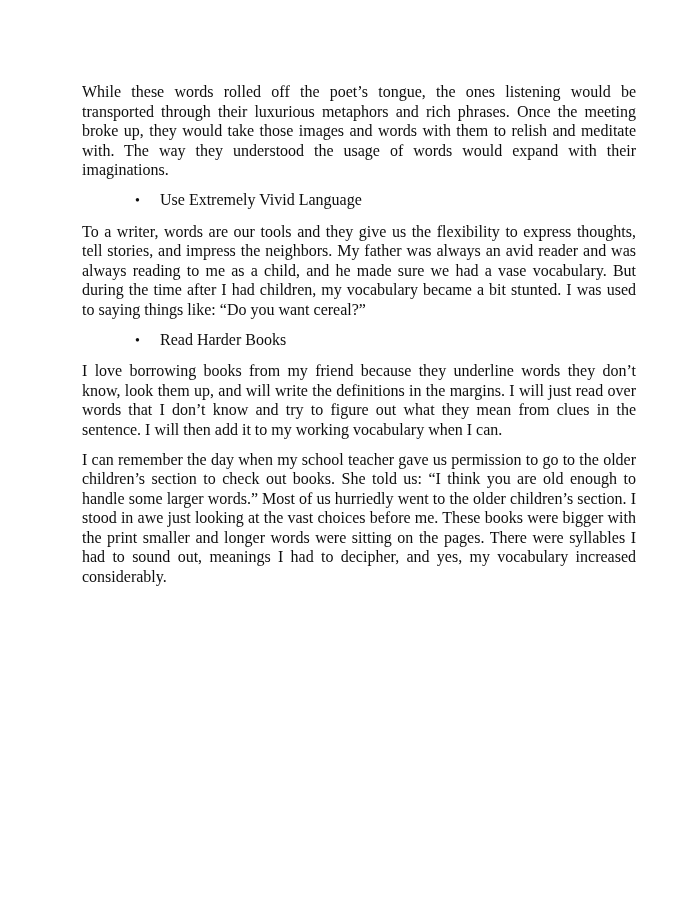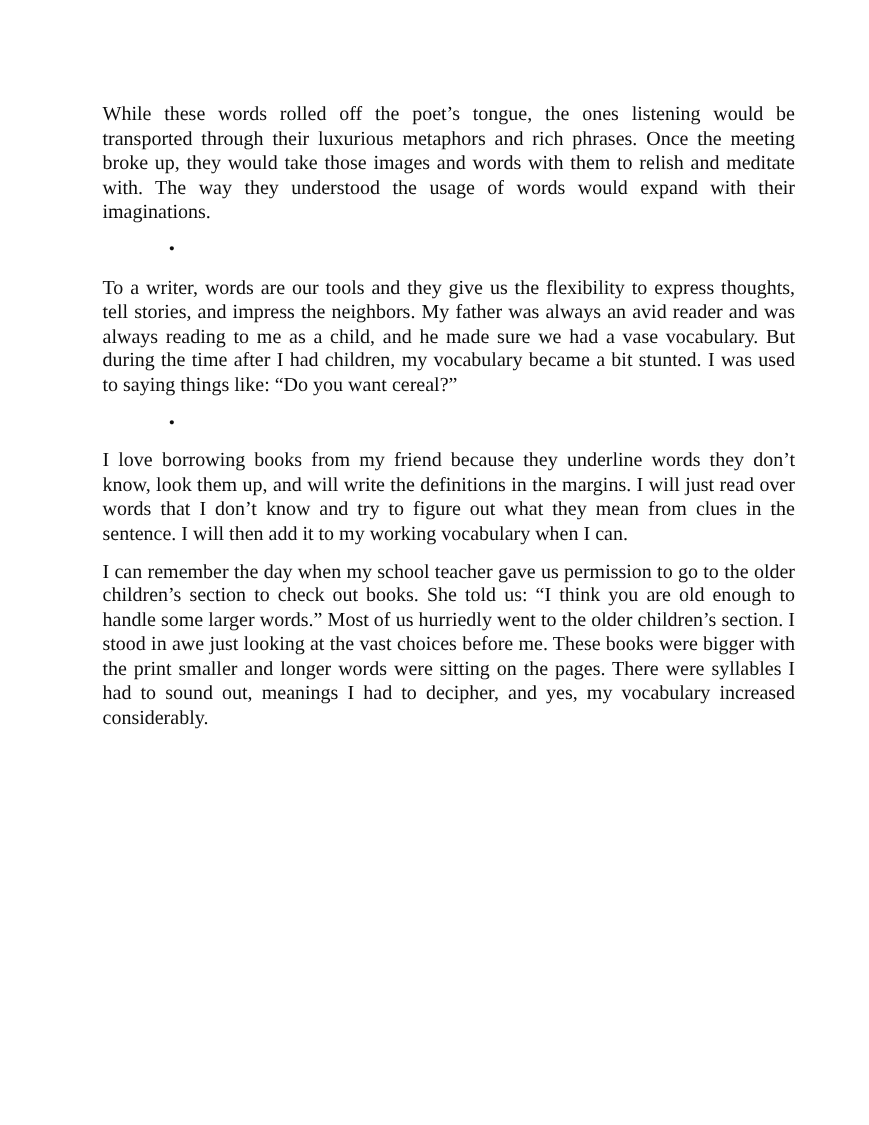--- a/index.html
+++ b/index.html
@@ -43,27 +43,29 @@
 </style>
 </head>
 <body>
 
 <div class="page">
 
   <p class="para">While these words rolled off the poet’s tongue, the ones listening would be transported through their luxurious metaphors and rich phrases. Once the meeting broke up, they would take those images and words with them to relish and meditate with. The way they understood the usage of words would expand with their imaginations.</p>
 
   <div class="bullet">
     <span class="bullet-marker">•</span>
+    <span class="bullet-text">Use Extremely Vivid Language</span>
   </div>
 
   <p class="para">To a writer, words are our tools and they give us the flexibility to express thoughts, tell stories, and impress the neighbors. My father was always an avid reader and was always reading to me as a child, and he made sure we had a vase vocabulary. But during the time after I had children, my vocabulary became a bit stunted. I was used to saying things like: “Do you want cereal?”</p>
 
 
 
   <div class="bullet">
     <span class="bullet-marker">•</span>
+    <span class="bullet-text">Read Harder Books</span>
   </div>
 
   <p class="para">I love borrowing books from my friend because they underline words they don’t know, look them up, and will write the definitions in the margins. I will just read over words that I don’t know and try to figure out what they mean from clues in the sentence. I will then add it to my working vocabulary when I can.</p>
 
   <p class="para">I can remember the day when my school teacher gave us permission to go to the older children’s section to check out books. She told us: “I think you are old enough to handle some larger words.” Most of us hurriedly went to the older children’s section. I stood in awe just looking at the vast choices before me. These books were bigger with the print smaller and longer words were sitting on the pages. There were syllables I had to sound out, meanings I had to decipher, and yes, my vocabulary increased considerably.</p>
 
 </div>
 
 </body></html>

